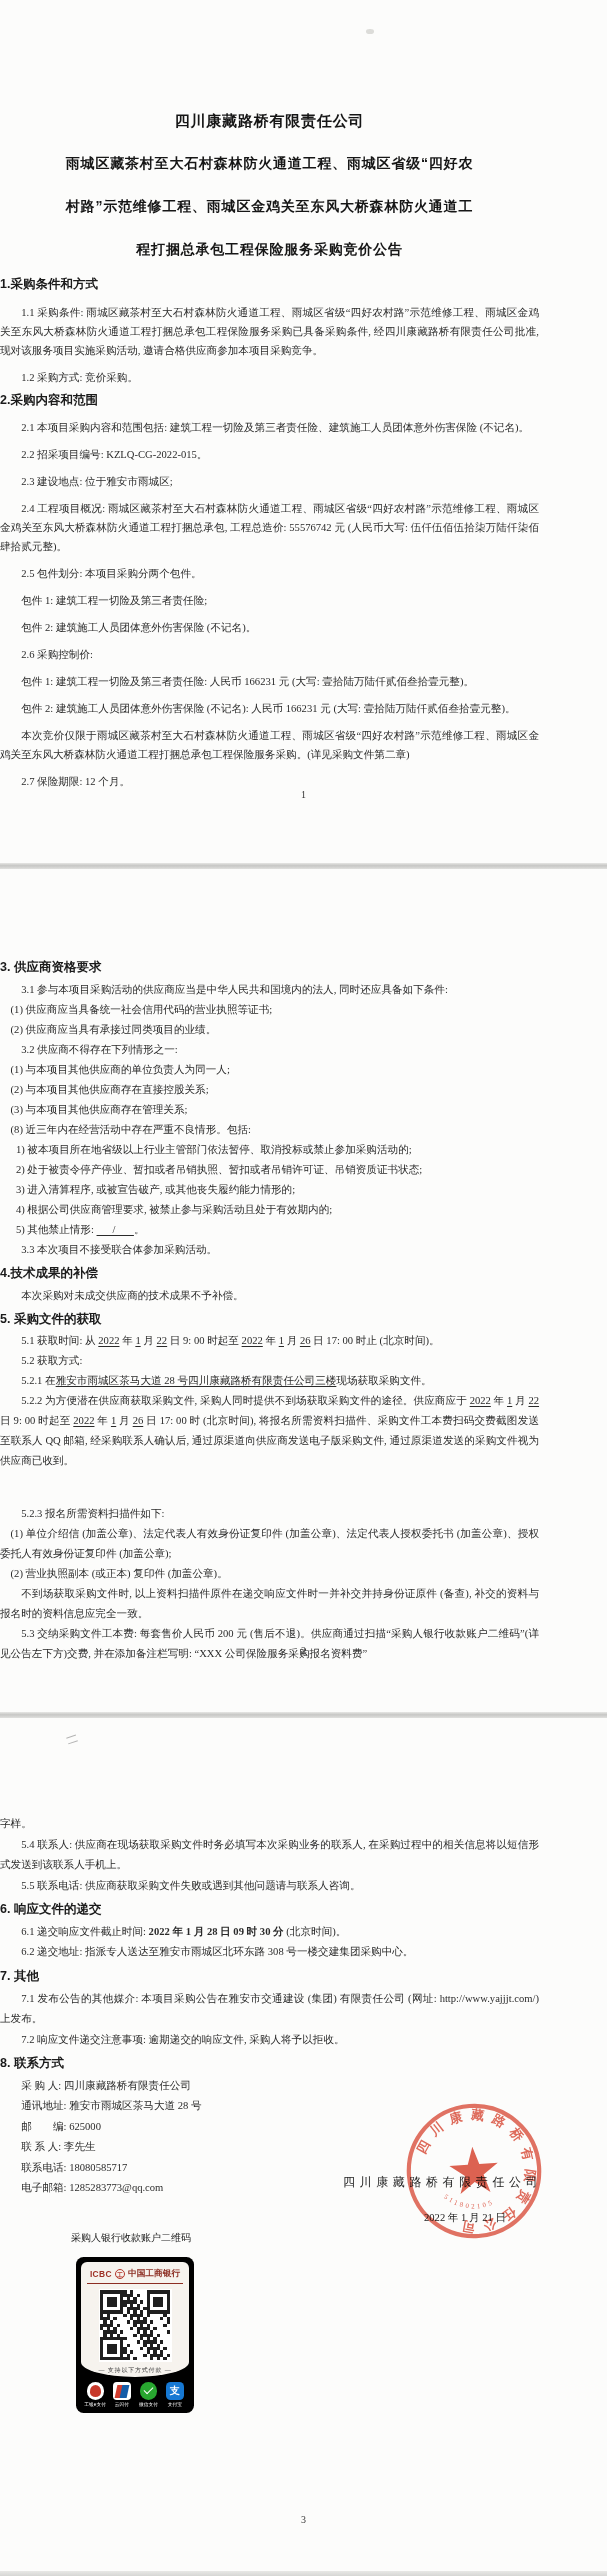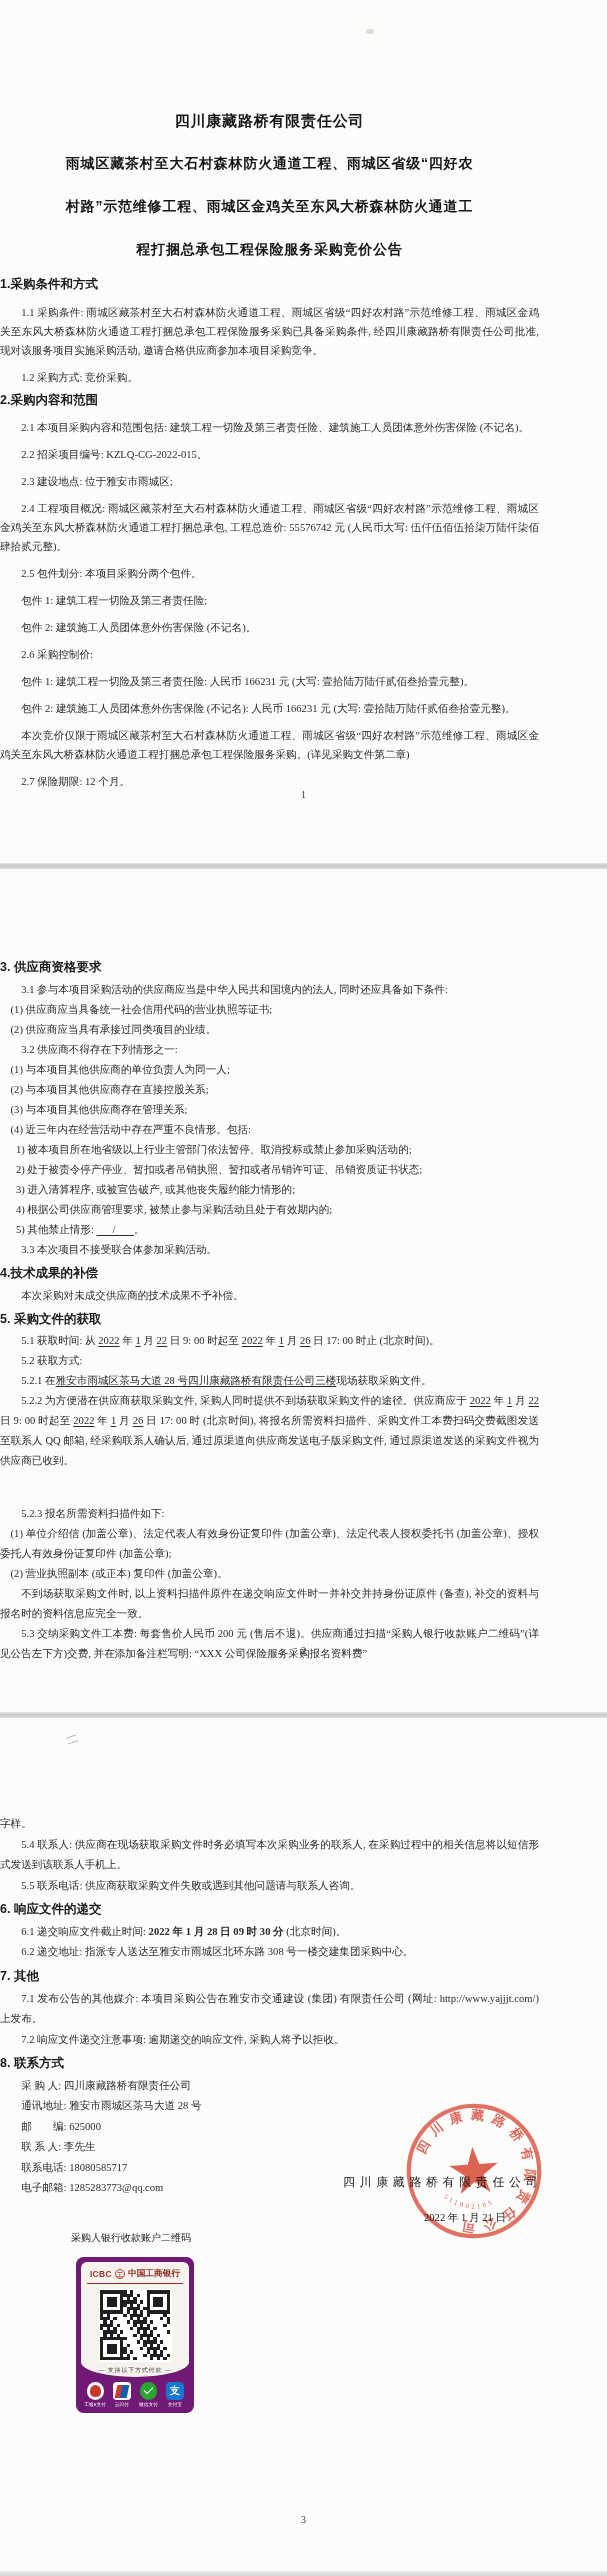--- a/index.html
+++ b/index.html
@@ -27,21 +27,21 @@
   .page--2 .page-num{bottom:56px;}
   .page--3 .page-num{bottom:46px;}
   .smudge{position:absolute;top:29px;left:366px;width:7.6px;height:4.6px;background:#dcdcd9;border-radius:50%;}
   .artifact{position:absolute;left:67px;top:18px;width:10px;height:4.6px;border-top:1.1px solid #9b9b9b;border-bottom:1.1px solid #9b9b9b;transform:rotate(-18deg);opacity:.75;}
   
   .stamp{position:absolute;left:402px;top:381px;width:144px;height:144px;opacity:.82;mix-blend-mode:multiply;z-index:3;transform:rotate(-4deg);}
   .sig-company{position:absolute;left:343px;top:456px;width:228px;font-size:12px;letter-spacing:4.6px;color:#222;z-index:2;white-space:nowrap;}
   .sig-date{position:absolute;left:424px;top:493px;font-size:10.6px;color:#222;z-index:2;white-space:nowrap;}
   
   .qr-label{position:absolute;left:71px;top:513px;font-size:10px;color:#1d1d1d;}
-  .qr-card{position:absolute;left:76px;top:539px;width:118px;height:156px;background:#701a75;border-radius:7.6px;box-sizing:border-box;padding:5.3px 5.3px 0;}
+  .qr-card{position:absolute;left:76px;top:539px;width:118px;height:156px;background:#000000;border-radius:7.6px;box-sizing:border-box;padding:5.3px 5.3px 0;}
   .qr-panel{background:#f6f3ee;border-radius:6px 6px 50% 50%/6px 6px 15px 15px;height:115px;box-sizing:border-box;overflow:hidden;}
   .qr-head{display:flex;align-items:center;justify-content:center;gap:3px;margin:0 6px;padding:5.3px 0 3px;border-bottom:1.5px solid #8c2d22;}
   .icbc-word{font-family:"Liberation Sans",sans-serif;font-weight:700;font-size:8.4px;color:#9e2f24;letter-spacing:0.4px;}
   .icbc-mark{display:inline-block;width:10px;height:10px;border:1.1px solid #b3372b;border-radius:50%;color:#b3372b;font-size:6px;line-height:10px;text-align:center;font-weight:700;font-family:"Liberation Sans",sans-serif;box-sizing:border-box;}
   .bank-name{font-family:"Liberation Sans",sans-serif;font-weight:700;font-size:8.7px;color:#8c2d22;}
   .qr-code{width:73px;height:73px;margin:5.3px auto 0;display:grid;grid-template-columns:repeat(21,1fr);grid-template-rows:repeat(21,1fr);background:#fff;padding:1.5px;box-sizing:border-box;}
   .qr-code i{display:block;}
   .qr-code i.on{background:#1f1f1f;}
   .qr-hint{text-align:center;font-size:6px;color:#444;margin-top:3.8px;letter-spacing:0.8px;font-family:"Liberation Sans",sans-serif;}
   .qr-icons{position:absolute;left:6px;right:6px;bottom:4.6px;display:flex;justify-content:space-around;}
@@ -94,21 +94,21 @@
   <div class="page page--2">
     <div>
         <div class="blk heading">3. 供应商资格要求</div>
         <div class="blk para" style="text-indent: 2em;">3.1 参与本项目采购活动的供应商应当是中华人民共和国境内的法人, 同时还应具备如下条件:</div>
         <div class="blk para" style="text-indent: 1em;">(1) 供应商应当具备统一社会信用代码的营业执照等证书;</div>
         <div class="blk para" style="text-indent: 1em;">(2) 供应商应当具有承接过同类项目的业绩。</div>
         <div class="blk para" style="text-indent: 2em;">3.2 供应商不得存在下列情形之一:</div>
         <div class="blk para" style="text-indent: 1em;">(1) 与本项目其他供应商的单位负责人为同一人;</div>
         <div class="blk para" style="text-indent: 1em;">(2) 与本项目其他供应商存在直接控股关系;</div>
         <div class="blk para" style="text-indent: 1em;">(3) 与本项目其他供应商存在管理关系;</div>
-        <div class="blk para" style="text-indent: 1em;">(4) 近三年内在经营活动中存在严重不良情形。包括:</div>
+        <div class="blk para" style="text-indent: 1em;">(8) 近三年内在经营活动中存在严重不良情形。包括:</div>
         <div class="blk para" style="text-indent: 1.5em;">1) 被本项目所在地省级以上行业主管部门依法暂停、取消投标或禁止参加采购活动的;</div>
         <div class="blk para" style="text-indent: 1.5em;">2) 处于被责令停产停业、暂扣或者吊销执照、暂扣或者吊销许可证、吊销资质证书状态;</div>
         <div class="blk para" style="text-indent: 1.5em;">3) 进入清算程序, 或被宣告破产, 或其他丧失履约能力情形的;</div>
         <div class="blk para" style="text-indent: 1.5em;">4) 根据公司供应商管理要求, 被禁止参与采购活动且处于有效期内的;</div>
         <div class="blk para" style="text-indent: 1.5em;"><span>5) 其他禁止情形: </span><span class="u">&nbsp;&nbsp;&nbsp;&nbsp;&nbsp;&nbsp;/&nbsp;&nbsp;&nbsp;&nbsp;&nbsp;&nbsp;&nbsp;</span><span>。</span></div>
         <div class="blk para" style="text-indent: 2em;">3.3 本次项目不接受联合体参加采购活动。</div>
         <div class="blk heading">4.技术成果的补偿</div>
         <div class="blk para" style="text-indent: 2em;">本次采购对未成交供应商的技术成果不予补偿。</div>
         <div class="blk heading">5. 采购文件的获取</div>
         <div class="blk para" style="text-indent: 2em;"><span>5.1 获取时间: 从 </span><span class="u">2022</span><span> 年 </span><span class="u">1</span><span> 月 </span><span class="u">22</span><span> 日 9: 00 时起至 </span><span class="u">2022</span><span> 年 </span><span class="u">1</span><span> 月 </span><span class="u">26</span><span> 日 17: 00 时止 (北京时间)。</span></div>

